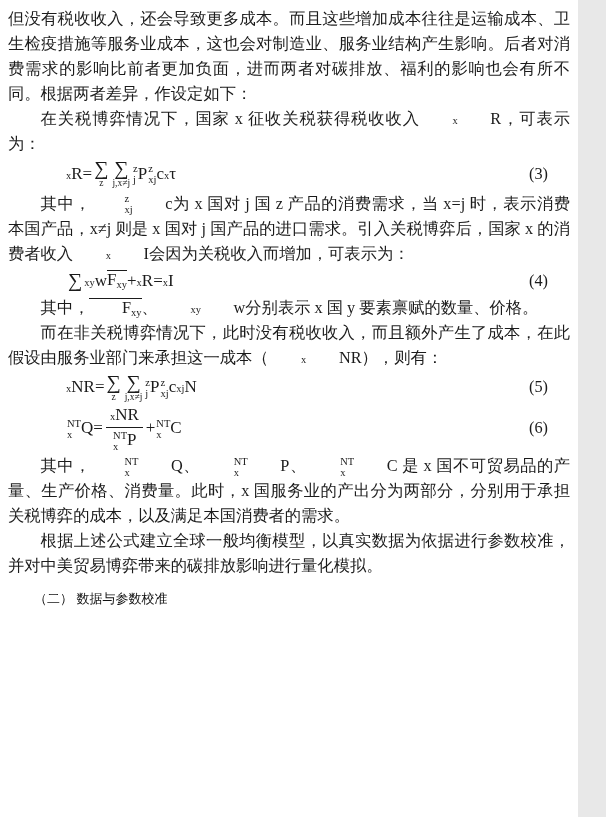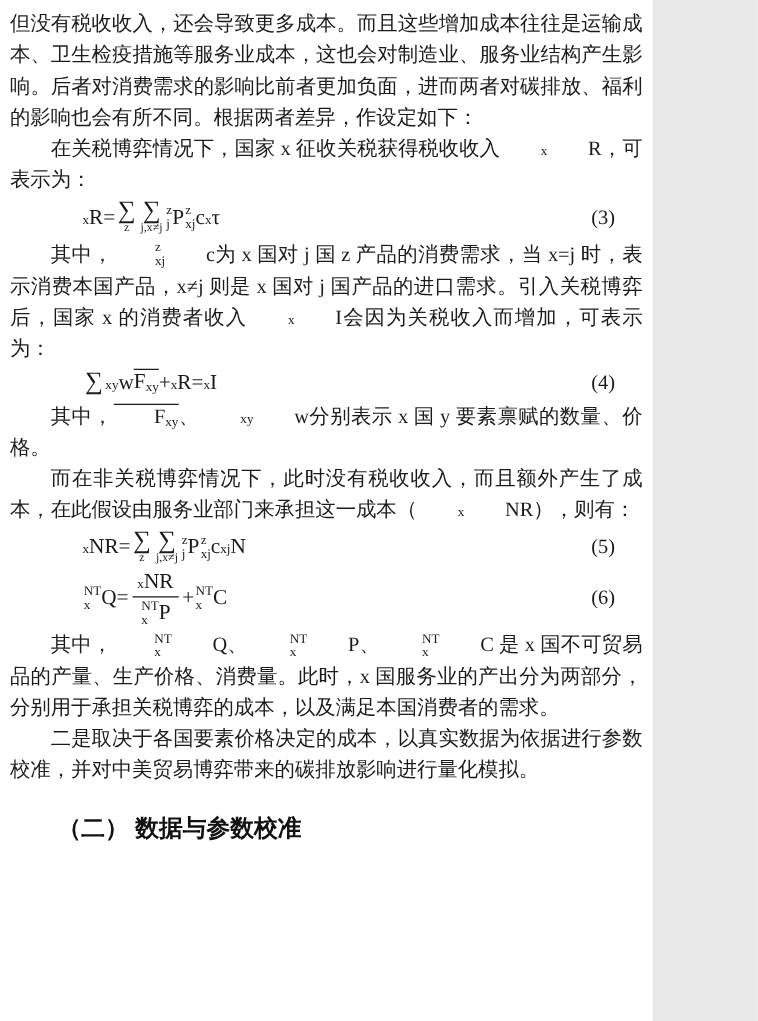--- a/index.html
+++ b/index.html
@@ -1,17 +1,17 @@
 <!DOCTYPE html>
 <html lang="zh"><head>
 <meta charset="utf-8">
 <style>
   html,body{margin:0;padding:0;background:#e8e8e8;}
   .page{
-    width:522px;height:817px;box-sizing:border-box;
+    width:578px;height:817px;box-sizing:border-box;
     background:#ffffff;color:#1b1b1b;
     padding:6px 8px 0 8px;overflow:hidden;
     font-family:"Liberation Serif","DejaVu Serif",serif;
     font-size:16.3px;line-height:25px;
   }
   p.para{margin:0;text-indent:2em;text-align:justify;}
   p.para.p-first{text-indent:0;}
   
   .eqrow{display:flex;align-items:center;padding-left:58px;margin:2px 0;}
   .formula{font-size:17px;white-space:nowrap;display:inline-flex;align-items:center;}
@@ -29,22 +29,22 @@
   .sum .sigma{font-size:20px;line-height:1;}
   .sum .limit{font-size:9.5px;line-height:1;margin-top:1px;white-space:nowrap;}
   
   .frac{display:inline-flex;flex-direction:column;align-items:center;
     margin:0 3px;line-height:1.3;align-self:center;}
   .frac .fnum{border-bottom:1.3px solid currentColor;padding:0 4px 1px 4px;}
   .frac .fden{padding-top:1px;}
   
   .subheading{
     font-family:"Liberation Sans","DejaVu Sans",sans-serif;
-    font-weight:bold;font-size:19px;line-height:25px;
-    margin:23px 0 14px 0;text-indent:2em;color:#111;
+    font-weight:normal;font-size:13px;line-height:25px;
+    margin:8px 0 14px 0;text-indent:2em;color:#111;
   }
 </style>
 </head>
 <body>
 
 <div class="page">
 
   <p class="para p-first">但没有税收收入，还会导致更多成本。而且这些增加成本往往是运输成本、卫生检疫措施等服务业成本，这也会对制造业、服务业结构产生影响。后者对消费需求的影响比前者更加负面，进而两者对碳排放、福利的影响也会有所不同。根据两者差异，作设定如下：</p>
 
   <p class="para">在关税博弈情况下，国家 x 征收关税获得税收收入<span class="mvar">
@@ -195,17 +195,17 @@
         <span class="vb-wrap"><span class="vb">P</span></span>
       </span>、<span class="mvar">
         <span class="stack">
           <span>NT</span>
           <span>x</span>
         </span>
         <span class="vb-wrap"><span class="vb">C</span></span>
       </span> 是 x 国不可贸易品的产量、生产价格、消费量。此时，x 国服务业的产出分为两部分，分别用于承担关税博弈的成本，以及满足本国消费者的需求。</p>
 
 
-  <p class="para">二是取决于各国要素价格决定的成本，以真实数据为依据进行参数校准，并对中美贸易博弈带来的碳排放影响进行量化模拟。</p>
+  <p class="para">根据上述公式建立全球一般均衡模型，以真实数据为依据进行参数校准，并对中美贸易博弈带来的碳排放影响进行量化模拟。</p>
 
   <h3 class="subheading">（二） 数据与参数校准</h3>
 
 </div>
 
 </body></html>

